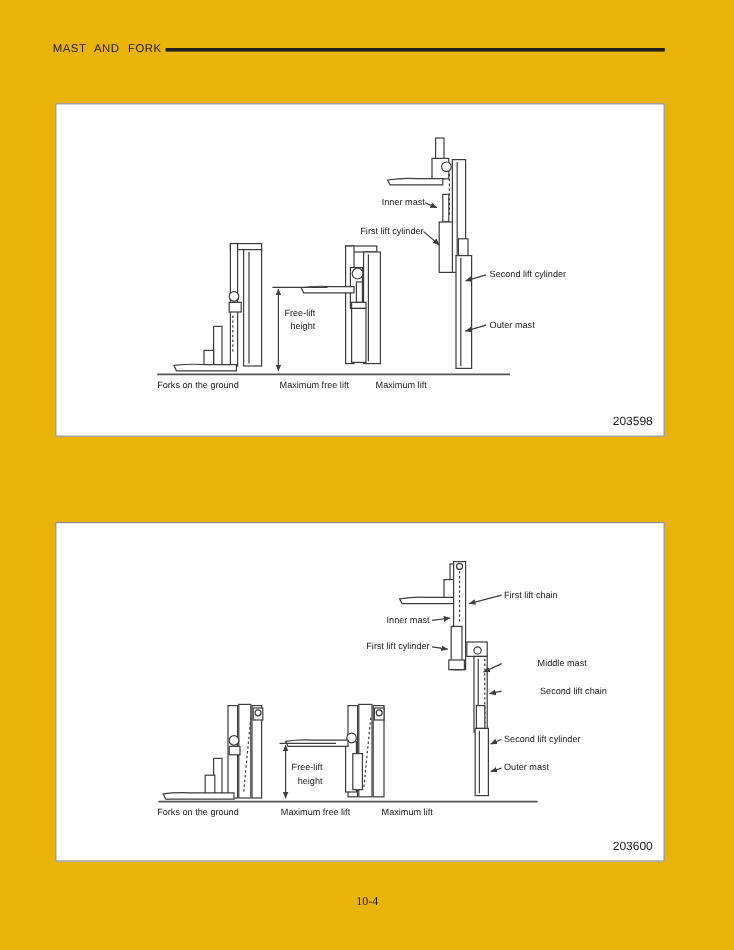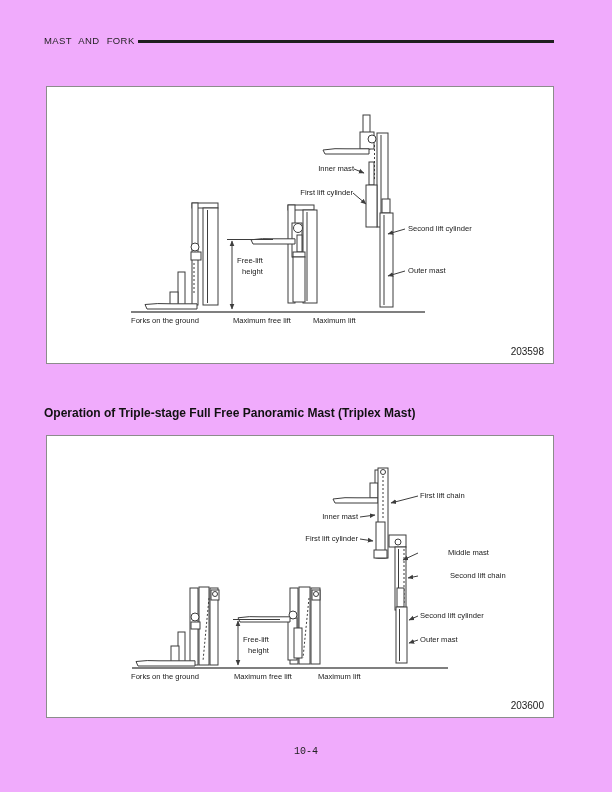--- a/index.html
+++ b/index.html
@@ -1,21 +1,21 @@
 <!DOCTYPE html>
 <html><head>
 <meta charset="utf-8">
 <style>
   * { margin: 0; padding: 0; box-sizing: border-box; }
   html, body { background: #ffffff; }
   body { font-family: "Liberation Sans", sans-serif; color: #1a1a1a; }
   .page {
     position: relative;
     width: 612px; height: 792px;
-    background: #f0abfc;
+    background: #eab308;
     overflow: hidden;
   }
   .section-label {
     position: absolute; left: 44px; top: 35px;
     font-size: 9.5px; letter-spacing: 0.4px; word-spacing: 4px;
     color: #1f1f1f;
   }
   .header-rule {
     position: absolute; left: 138px; top: 40px;
     width: 416px; height: 2.6px; background: #1f1f1f;
@@ -42,21 +42,21 @@
   .lbl.r { text-align: right; }
   .caption { text-align: left; }
   .dim-label { line-height: 10.5px; text-align: right; }
   .fig-number {
     position: absolute; right: 9px;
     font-size: 10px; color: #1a1a1a;
   }
   .page-number {
     position: absolute; left: 0; top: 746px; width: 100%;
     text-align: center;
-    font-family: Liberation Mono, monospace;
+    font-family: Liberation Serif, serif;
     font-size: 10px; color: #222;
   }
 </style>
 </head>
 <body>
 
 <div class="page">
 
   <div class="section-label">MAST AND FORK</div>
   <div class="header-rule"></div>
@@ -137,21 +137,20 @@
       <span>height</span>
     </span>
 
     <span class="lbl caption" style="left:84px;  top:229px; width:100px;">Forks on the ground</span>
     <span class="lbl caption" style="left:186px; top:229px; width:100px;">Maximum free lift</span>
     <span class="lbl caption" style="left:266px; top:229px; width:100px;">Maximum lift</span>
 
     <span class="fig-number" style="top:259px;">203598</span>
   </div>
 
-  <h1 class="fig-title" id="title2">Operation of Triple-stage Full Free Panoramic Mast (Triplex Mast)</h1>
 
   <div class="fig-box" id="figbox2">
     <svg width="506" height="281" viewBox="0 0 506 281" fill="none" stroke="#3d3d3d" stroke-width="1">
       <defs>
         <marker id="ah2" markerWidth="7" markerHeight="7" refX="5.2" refY="3" orient="auto-start-reverse" markerUnits="userSpaceOnUse">
           <path d="M0,0.6 L5.6,3 L0,5.4 Z" fill="#3d3d3d" stroke="none"></path>
         </marker>
       </defs>
 
       <line x1="85" y1="232" x2="401" y2="232" stroke="#555" stroke-width="1.3"></line>

